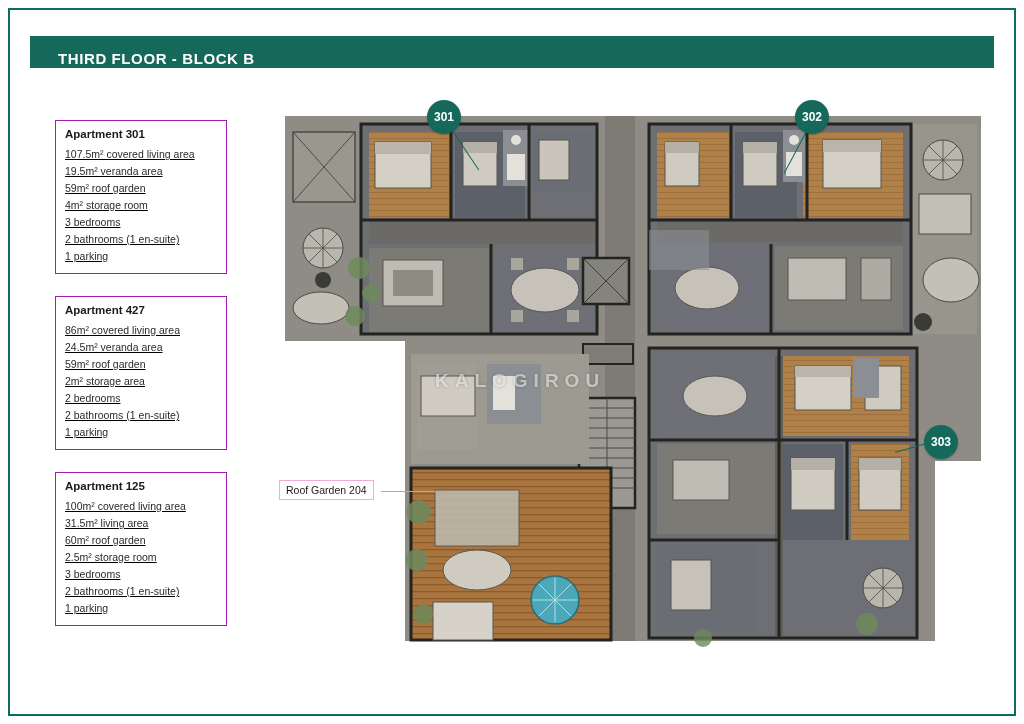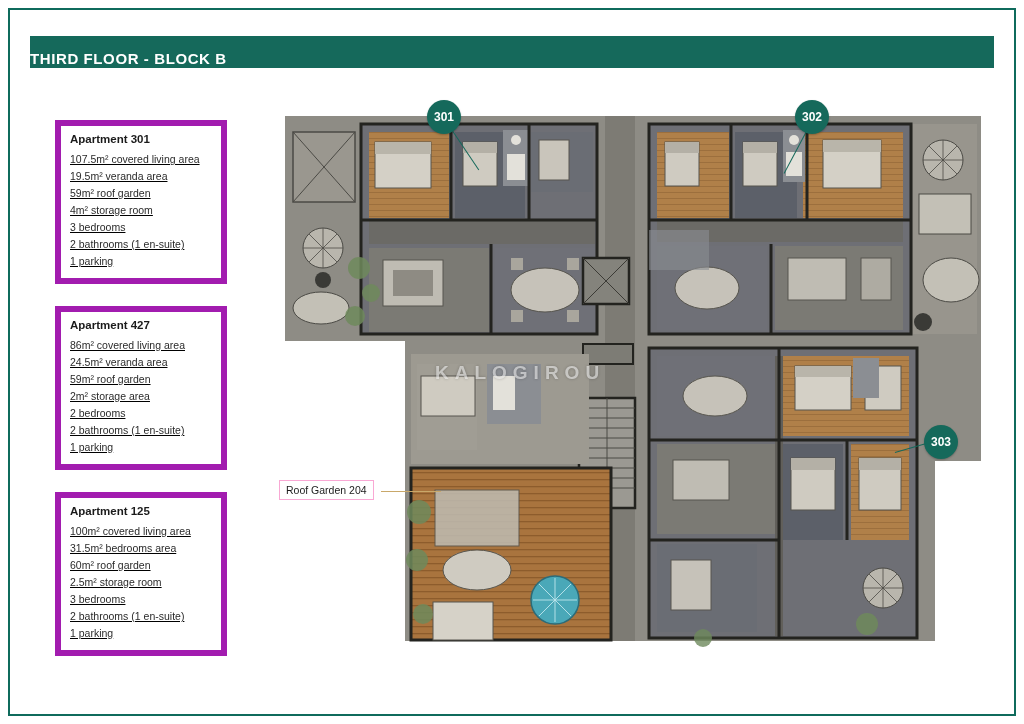--- a/index.html
+++ b/index.html
@@ -36,33 +36,33 @@
     width: 964px; height: 32px;
     background: #15695b;
     display: flex;
     align-items: center;
   }
   .title-bar span {
     color: #ffffff;
     font-size: 15px;
     font-weight: bold;
     letter-spacing: 0.6px;
-    padding-left: 0;
+    padding-left: 28px;
     margin-top: 12px;
   }
 
   
   .cards {
     position: absolute;
     left: 55px;
     top: 120px;
     width: 172px;
   }
   .card {
-    border: 6px solid #a21caf;
+    border: 1px solid #a21caf;
     background: #ffffff;
     padding: 7px 9px 8px 9px;
     box-sizing: border-box;
     margin-bottom: 22px;
   }
   .card h3 {
     margin: 0 0 6px 0;
     font-size: 11.5px;
     font-weight: bold;
     color: #1b1b1b;
@@ -181,21 +181,21 @@
         <li>2 bedrooms</li>
         <li>2 bathrooms (1 en-suite)</li>
         <li>1 parking</li>
       </ul>
     </div>
 
     <div class="card">
       <h3>Apartment 125</h3>
       <ul>
         <li>100m² covered living area</li>
-        <li>31.5m² bedrooms area</li>
+        <li>31.5m² living area</li>
         <li>60m² roof garden</li>
         <li>2.5m² storage room</li>
         <li>3 bedrooms</li>
         <li>2 bathrooms (1 en-suite)</li>
         <li>1 parking</li>
       </ul>
     </div>
 
   </div>
 
@@ -452,21 +452,21 @@
         <rect x="138" y="268" width="54" height="40" fill="#cfcbc1" stroke="#57554e" stroke-width="1"></rect>
         <rect x="204" y="256" width="54" height="60" fill="#8b8e93"></rect>
         <rect x="210" y="268" width="22" height="34" fill="#e3e1da"></rect>
       </g>
 
       <g>
         <rect x="366" y="122" width="60" height="40" fill="#8b8e93" opacity="0.6"></rect>
       </g>
     </svg>
 
-    <div class="watermark" style="left:152px; top:254px;text-align:center;">KALOGIROU</div>
+    <div class="watermark" style="left:152px; top:262px;text-align:center;">KALOGIROU</div>
 
     <div class="leader" style="left:161px; top:10px; width:62px; transform: rotate(56deg);"></div>
     <div class="badge" style="left:144px; top:-8px;">301</div>
 
     <div class="leader" style="left:530px; top:10px; width:62px; transform: rotate(118deg);"></div>
     <div class="badge" style="left:512px; top:-8px;">302</div>
 
     <div class="leader" style="left:612px; top:344px; width:48px; transform: rotate(-16deg);"></div>
     <div class="badge" style="left:641px; top:317px;">303</div>
 

